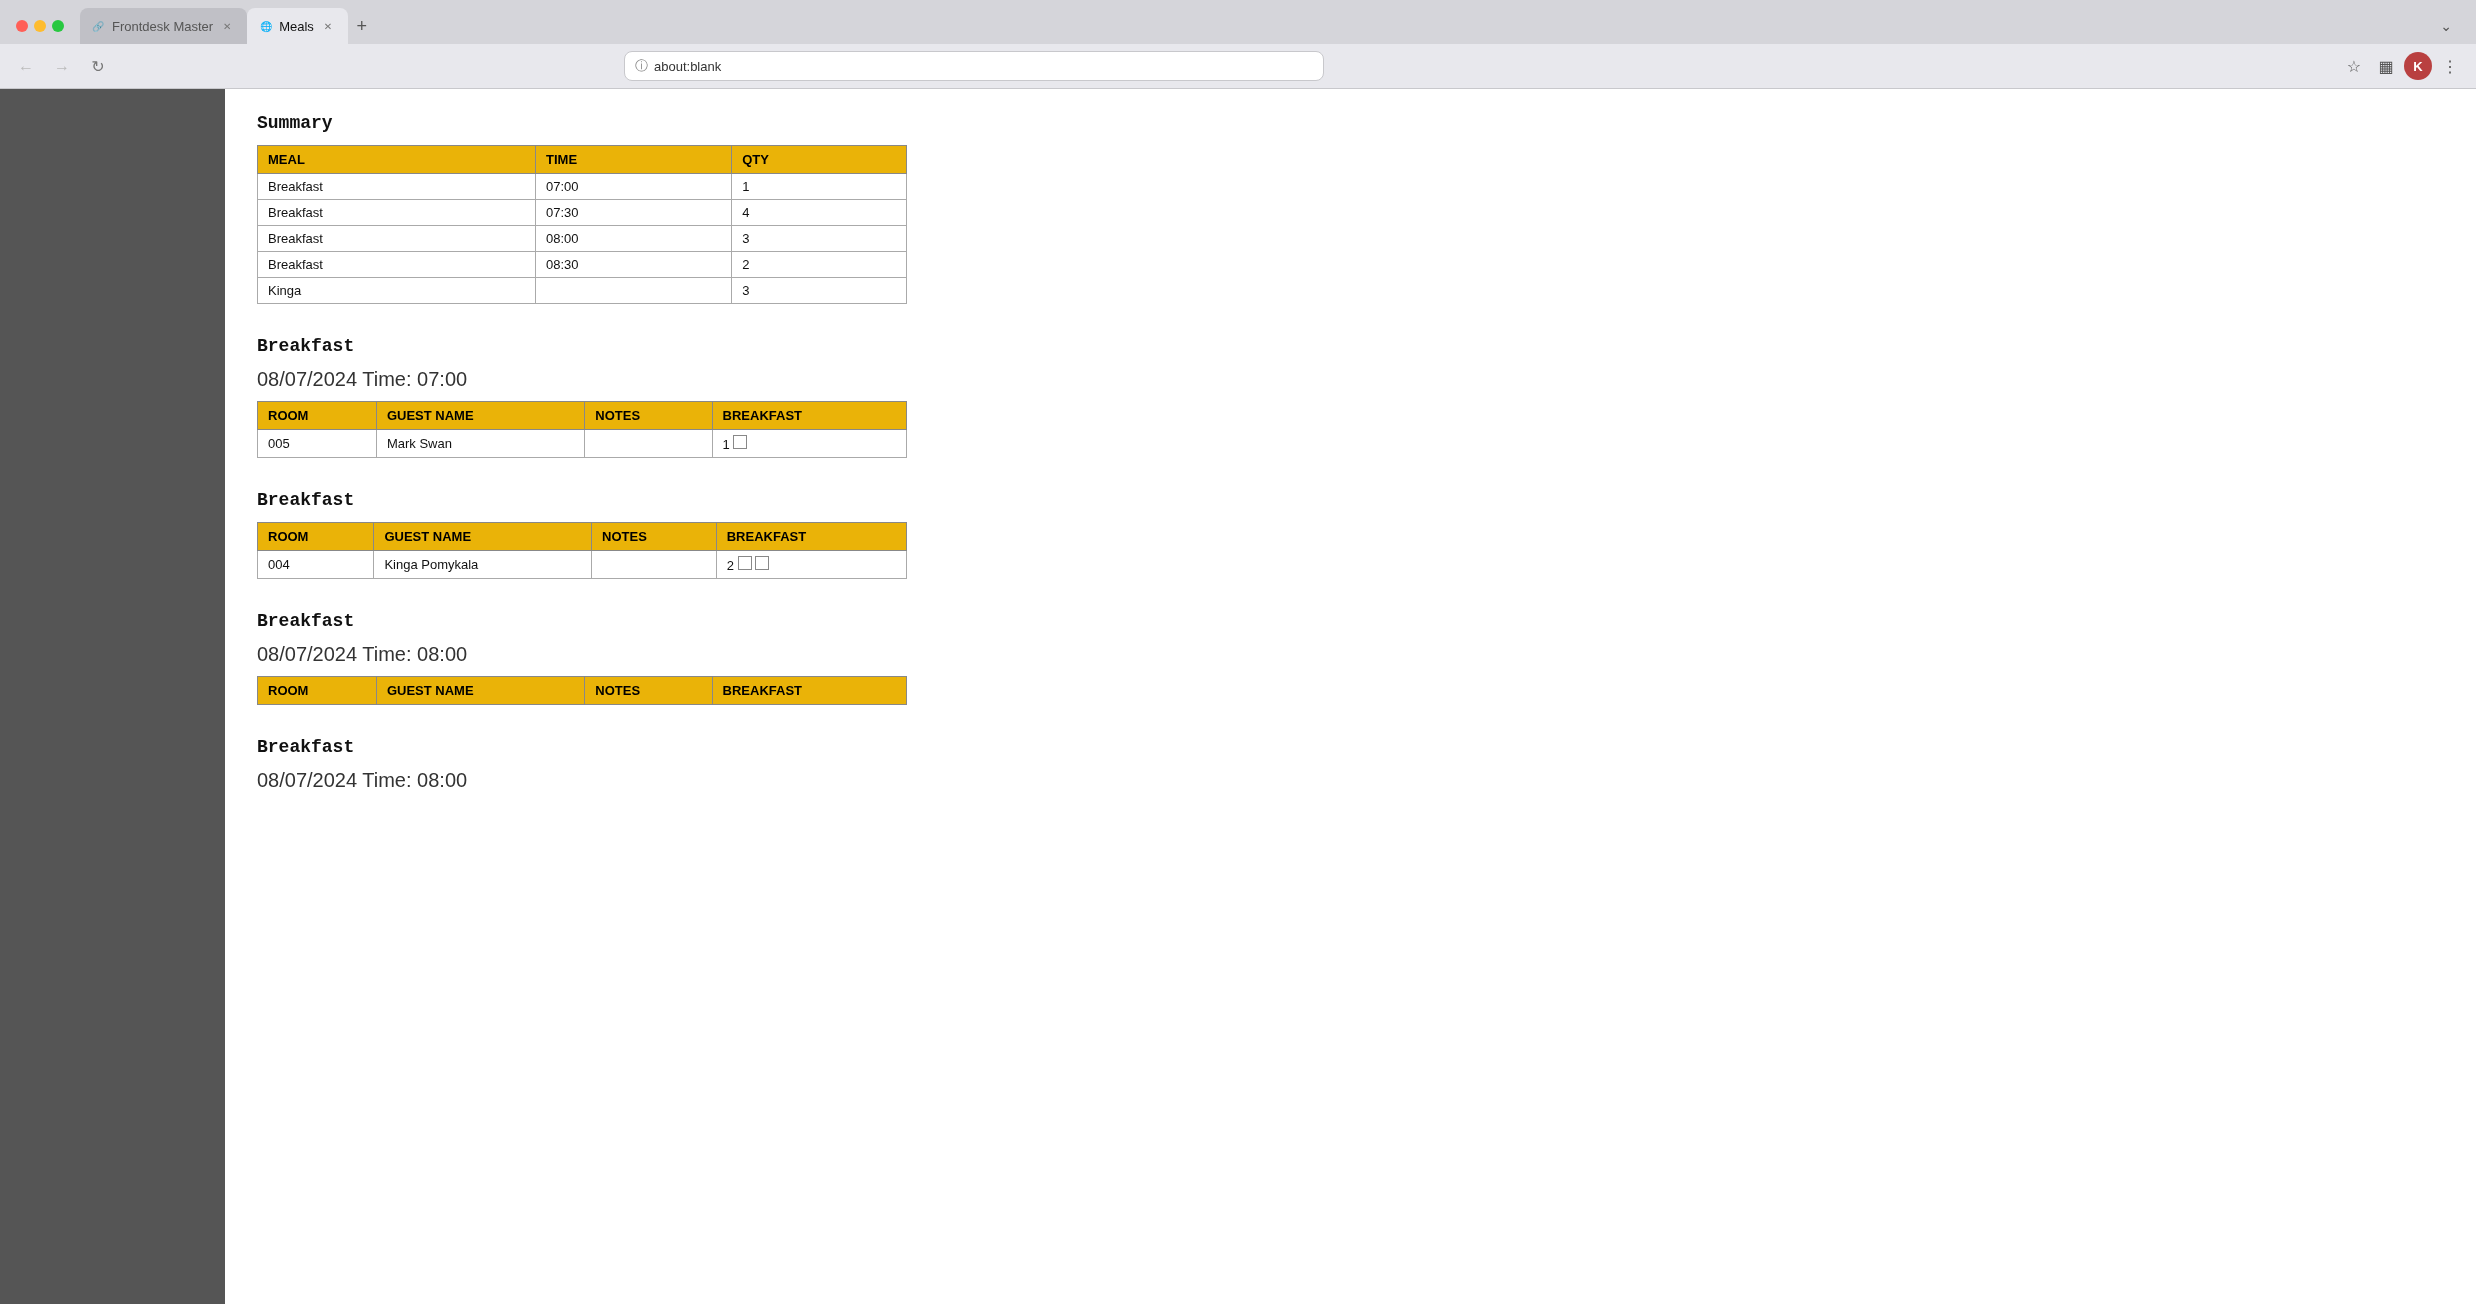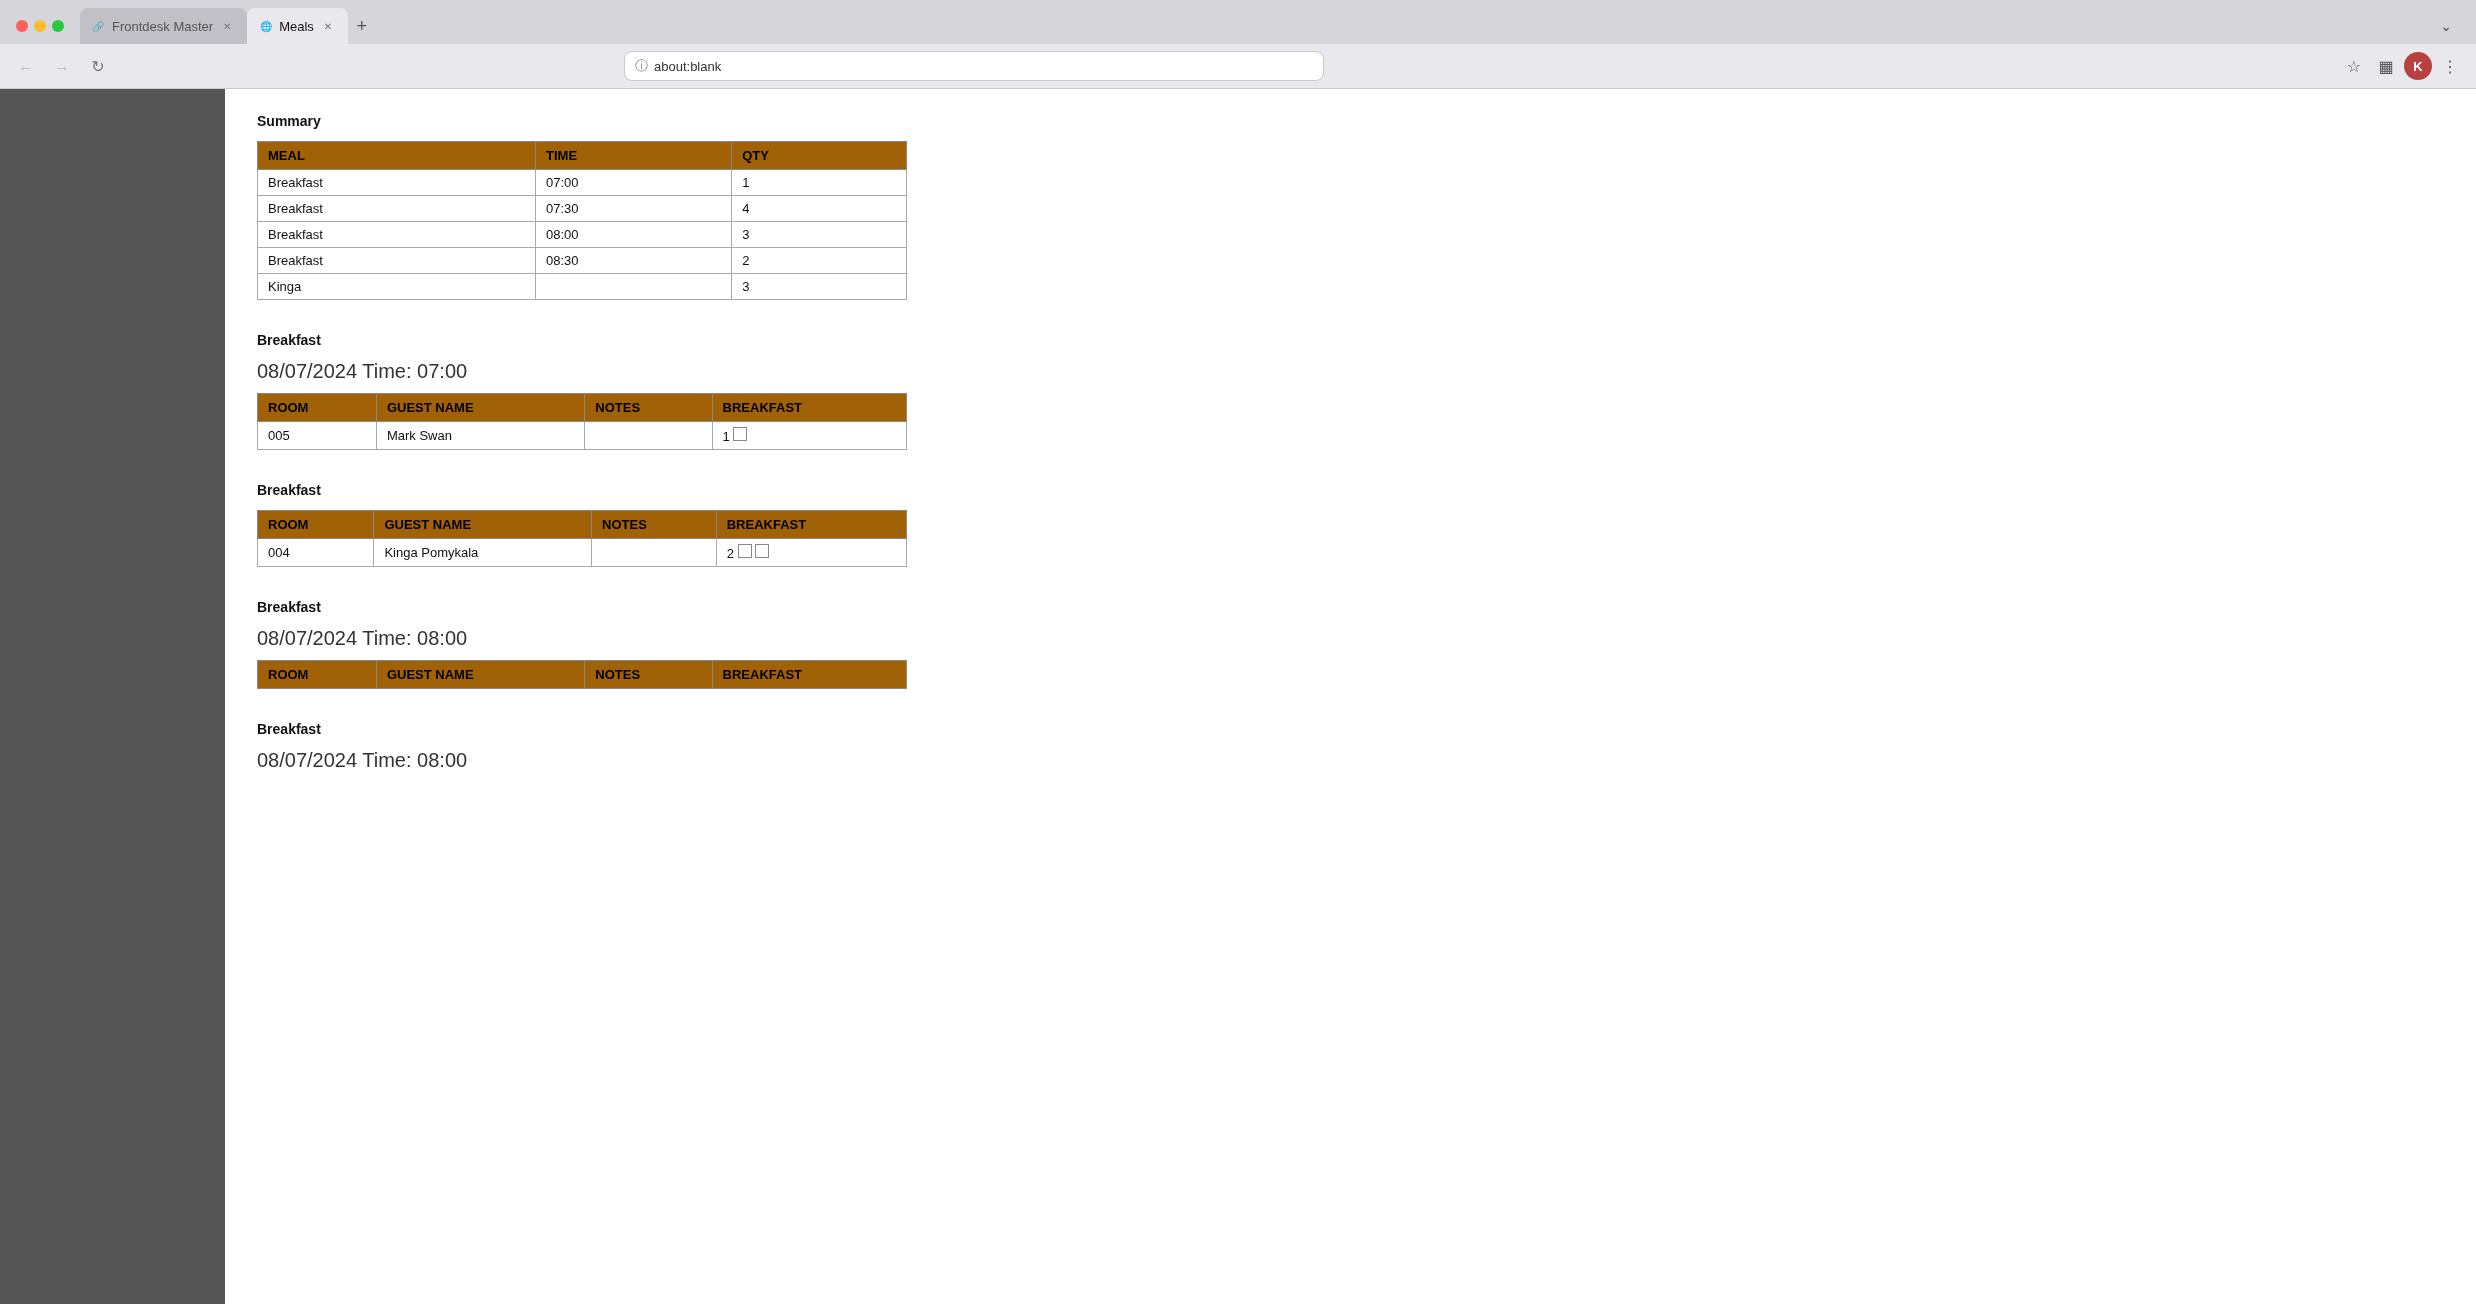--- a/index.html
+++ b/index.html
@@ -216,43 +216,44 @@
 
     .page-content {
       flex: 1;
       background: white;
       padding: 24px 32px;
       overflow-y: auto;
     }
 
     
     .section-title {
-      font-size: 14px;
+      font-size: 18px;
       font-weight: bold;
       margin-bottom: 12px;
       color: #111;
+      font-family: Liberation Mono, monospace;
     }
 
     .section-subtitle {
       font-size: 20px;
       color: #333;
       margin-bottom: 10px;
     }
 
     .section-block {
       margin-bottom: 32px;
     }
 
     table {
       border-collapse: collapse;
       width: 650px;
     }
 
     th {
-      background: #a16207;
+      background: #eab308;
       border: 1px solid #888;
       padding: 6px 10px;
       text-align: left;
       font-size: 13px;
       font-weight: bold;
     }
 
     td {
       border: 1px solid #aaa;
       padding: 5px 10px;

